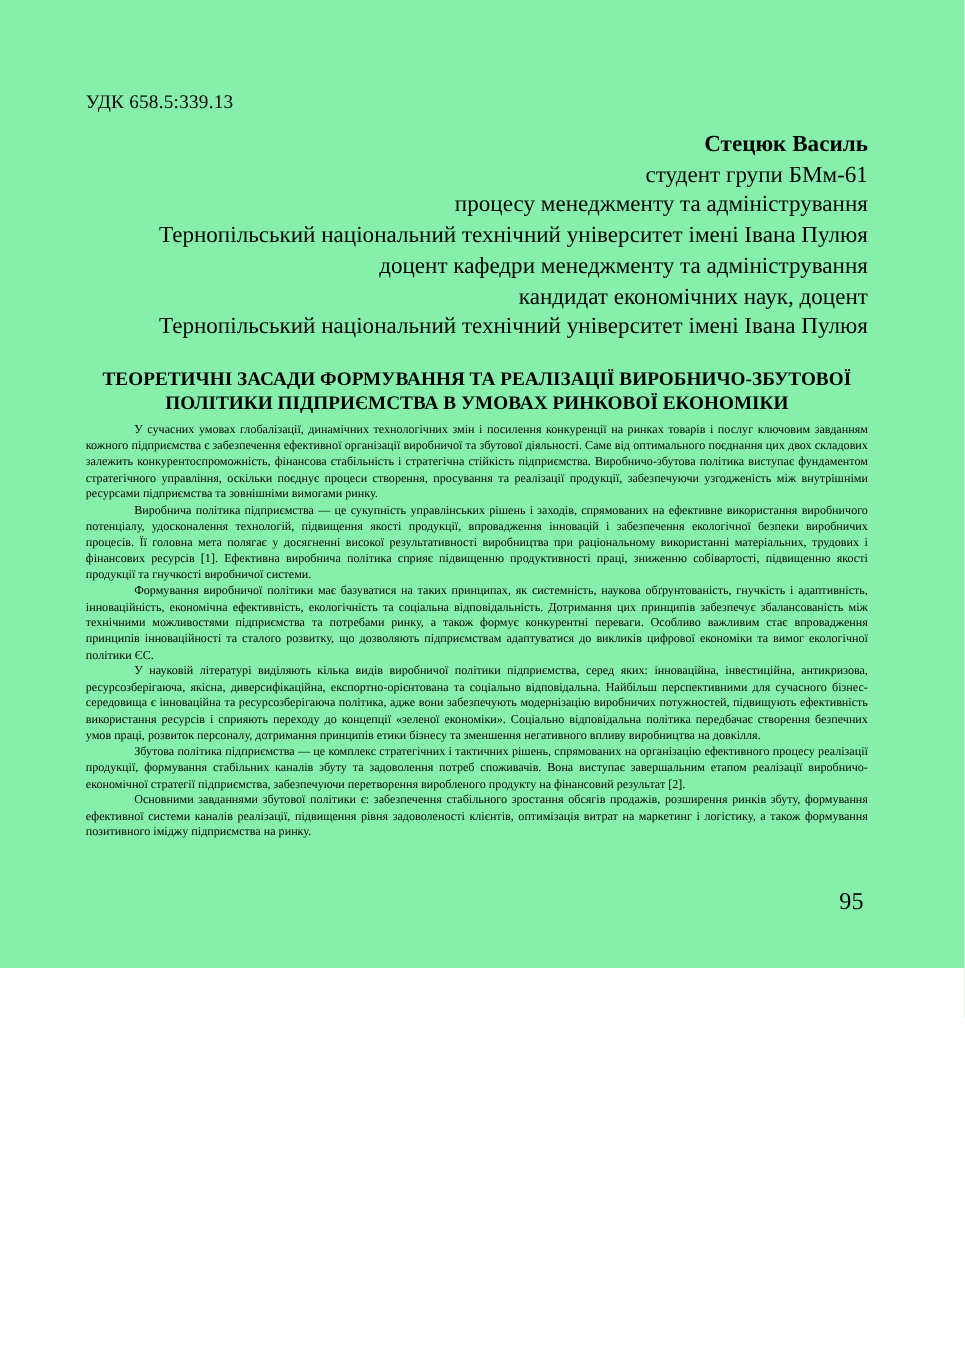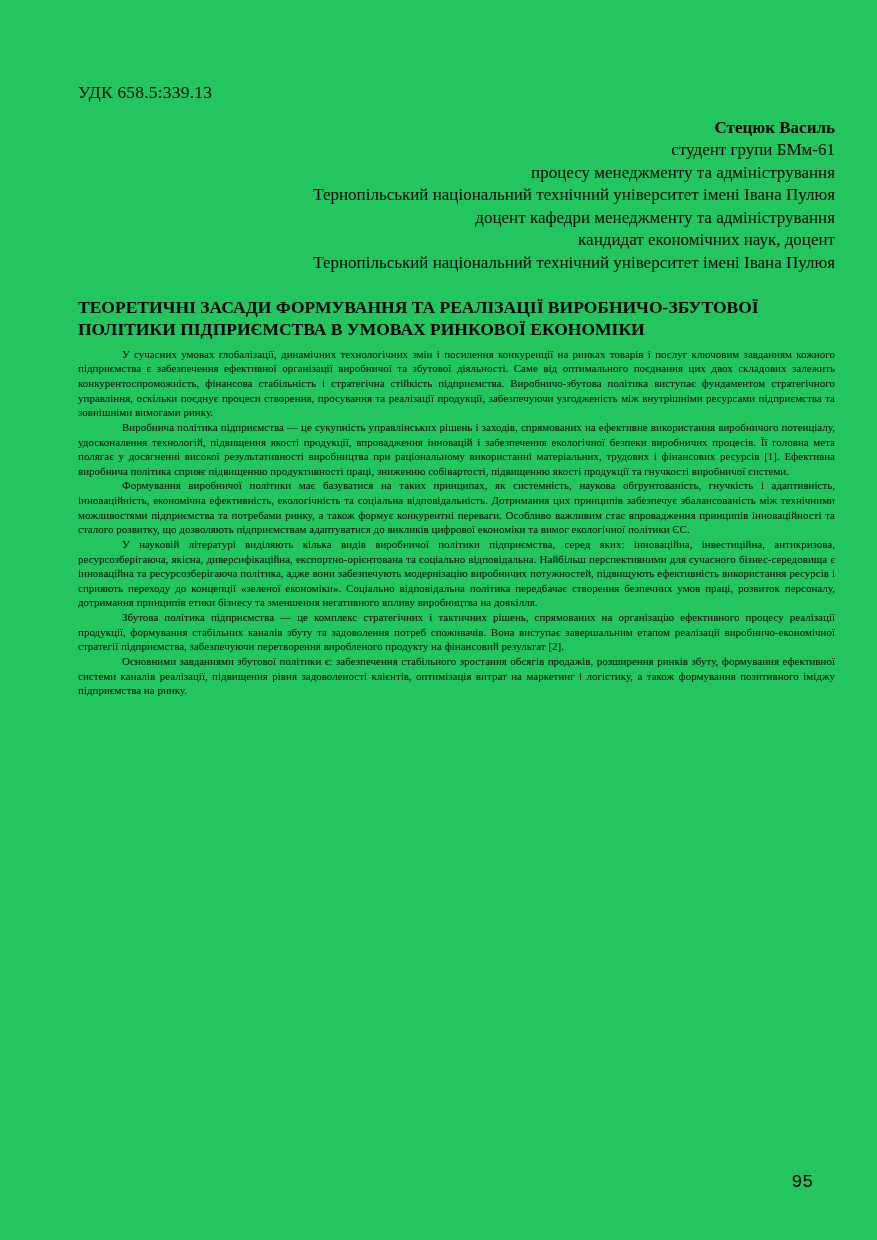--- a/index.html
+++ b/index.html
@@ -6,62 +6,62 @@
     margin: 0;
     padding: 0;
     background: #ffffff;
   }
   body {
     font-family: "Liberation Serif", "DejaVu Serif", serif;
     color: #000000;
   }
   .page {
     width: 877px;
-    height: 1240px;
+    height: 880px;
     position: relative;
     box-sizing: border-box;
-    padding: 82px 42px 40px 78px;
-    background: #22c55e;
+    padding: 82px 88px 40px 78px;
+    background: #86efac;
     overflow: hidden;
   }
   .udk {
     font-size: 17.5px;
     letter-spacing: 0.2px;
     margin: 0 0 14px 0;
   }
   .authors {
     text-align: right;
-    font-size: 17px;
+    font-size: 21px;
     line-height: 1.32;
   }
   .authors .name {
     font-weight: bold;
   }
   .title {
+    text-align: center;
     font-weight: bold;
     font-size: 17.5px;
     line-height: 1.28;
     margin: 22px 0 6px 0;
     text-transform: uppercase;
   }
   .body-text p {
     text-align: justify;
     text-justify: inter-word;
     font-size: 11px;
     line-height: 1.33;
     margin: 0;
     text-indent: 44px;
     hyphens: none;
   }
   .page-number {
     position: absolute;
-    right: 64px;
+    right: 92px;
     bottom: 48px;
-    font-size: 18px;
-    font-family: Liberation Mono, monospace;
+    font-size: 22px;
   }
 </style>
 </head>
 <body>
 
 <div class="page">
 
   <div class="udk">УДК 658.5:339.13</div>
 
   <div class="authors">

